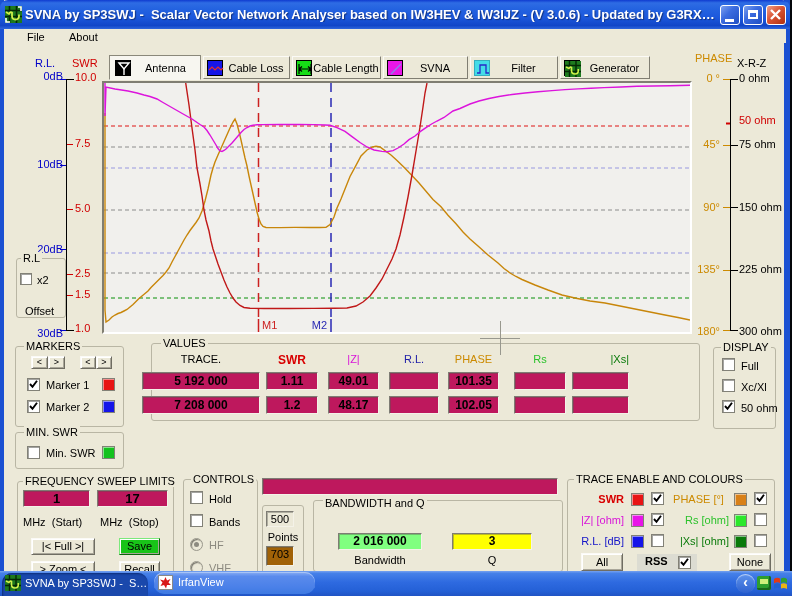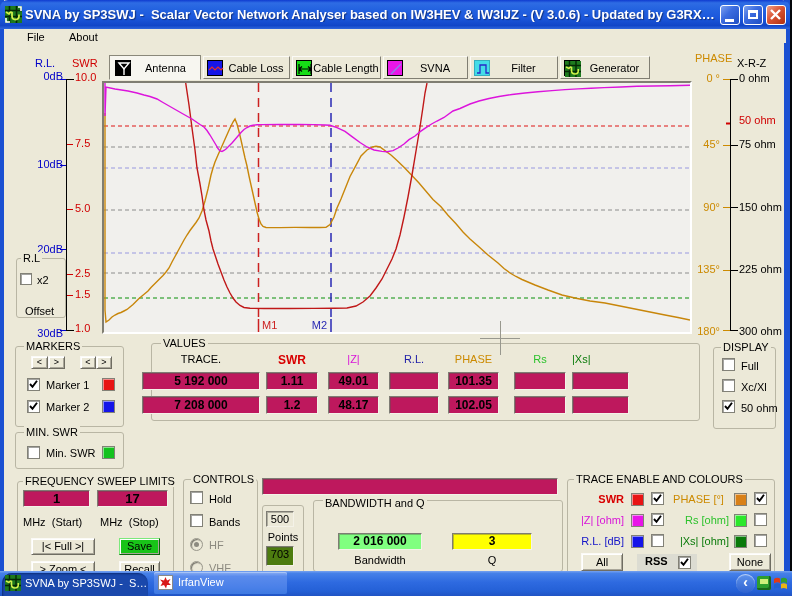--- a/index.html
+++ b/index.html
@@ -232,21 +232,21 @@
 <div class="ab btn" style="left:119px;top:561px;width:41px;height:17px;line-height:15px">Recall</div>
 
 <div class="ab gbox" style="left:151px;top:343px;width:549px;height:78px"></div>
 <div class="ab glab" style="left:161px;top:337px">VALUES</div>
 <div class="ab" style="left:142px;top:353px;width:118px;text-align:center">TRACE.</div>
 <div class="ab bold" style="left:266px;top:353px;width:52px;text-align:center;color:#D80000">SWR</div>
 <div class="ab" style="left:328px;top:353px;width:51px;text-align:center;color:#D814D8">|Z|</div>
 <div class="ab" style="left:389px;top:353px;width:50px;text-align:center;color:#2020A8">R.L.</div>
 <div class="ab" style="left:448px;top:353px;width:51px;text-align:center;color:#CC8A00">PHASE</div>
 <div class="ab" style="left:514px;top:353px;width:52px;text-align:center;color:#2CC22C">Rs</div>
-<div class="ab" style="left:572px;top:353px;width:57px;text-align:left;color:#0A7A0A">|Xs|</div>
+<div class="ab" style="left:572px;top:353px;width:57px;text-align:right;color:#0A7A0A">|Xs|</div>
 <div class="ab fld bold" style="left:142px;top:372px;width:118px;height:18px;line-height:16px">5 192 000</div>
 <div class="ab fld bold" style="left:266px;top:372px;width:52px;height:18px;line-height:16px">1.11</div>
 <div class="ab fld bold" style="left:328px;top:372px;width:51px;height:18px;line-height:16px">49.01</div>
 <div class="ab fld" style="left:389px;top:372px;width:50px;height:18px"></div>
 <div class="ab fld bold" style="left:448px;top:372px;width:51px;height:18px;line-height:16px">101.35</div>
 <div class="ab fld" style="left:514px;top:372px;width:52px;height:18px"></div>
 <div class="ab fld" style="left:572px;top:372px;width:57px;height:18px"></div>
 <div class="ab fld bold" style="left:142px;top:396px;width:118px;height:18px;line-height:16px">7 208 000</div>
 <div class="ab fld bold" style="left:266px;top:396px;width:52px;height:18px;line-height:16px">1.2</div>
 <div class="ab fld bold" style="left:328px;top:396px;width:51px;height:18px;line-height:16px">48.17</div>
@@ -277,21 +277,21 @@
 <div class="ab" style="left:190px;top:538px;width:13px;height:13px;border-radius:50%;background:#ECE9D8;border:1px solid #9A988C;box-shadow:inset 1px 1px 1px #77756B">
     <div class="ab" style="left:3px;top:3px;width:5px;height:5px;border-radius:50%;background:#8C8A80"></div>
   </div>
 <div class="ab" style="left:209px;top:539px;color:#8C8A80">HF</div>
 <div class="ab" style="left:190px;top:561px;width:13px;height:13px;border-radius:50%;background:#ECE9D8;border:1px solid #9A988C;box-shadow:inset 1px 1px 1px #77756B"></div>
 <div class="ab" style="left:209px;top:562px;color:#8C8A80">VHF</div>
 
 <div class="ab gbox" style="left:262px;top:505px;width:42px;height:69px"></div>
 <div class="ab fld" style="left:266px;top:511px;width:28px;height:16px;line-height:14px;background:#ECE9D8">500</div>
 <div class="ab" style="left:263px;top:531px;width:40px;text-align:center">Points</div>
-<div class="ab fld" style="left:266px;top:546px;width:28px;height:20px;line-height:14px;background:#4d7c0f">703</div>
+<div class="ab fld" style="left:266px;top:546px;width:28px;height:20px;line-height:14px;background:#a16207">703</div>
 
 <div class="ab fld" style="left:262px;top:478px;width:296px;height:17px"></div>
 
 <div class="ab gbox" style="left:313px;top:500px;width:250px;height:72px"></div>
 <div class="ab glab nw" style="left:323px;top:497px">BANDWIDTH and Q</div>
 <div class="ab fld bold" style="left:338px;top:533px;width:84px;height:17px;line-height:15px;background:#80FF80">2 016 000</div>
 <div class="ab" style="left:338px;top:554px;width:84px;text-align:center">Bandwidth</div>
 <div class="ab fld bold" style="left:452px;top:533px;width:80px;height:17px;line-height:15px;background:#FFFF00">3</div>
 <div class="ab" style="left:452px;top:554px;width:80px;text-align:center">Q</div>
 
@@ -341,21 +341,21 @@
 
   <div class="ab" style="left:2px;top:2px;width:146px;height:31px;border-radius:10px;background:#1A48AC;box-shadow:inset 1px 1px 2px #0E2E78">
     <svg width="16" height="16" style="position:absolute;left:3px;top:2px">
         <rect width="16" height="16" fill="#1E7A1E"></rect>
         <path d="M0 4.5H16 M0 10.5H16 M4.5 0V16 M11 0V16" stroke="#052805" stroke-width="1.4"></path>
         <path d="M1 6 L4 7.5 Q5 5.5 6.5 6.5 L6.5 9.5 Q6.5 13 10 13 Q13.3 13 13.3 9.5 L13.3 8" stroke="#CFF04A" stroke-width="1.6" fill="none"></path>
       </svg>
     <div class="ab nw" style="left:23px;top:4px;color:#fff">SVNA by SP3SWJ -&nbsp; S…</div>
   </div>
 
-  <div class="ab" style="left:154px;top:1px;width:133px;height:22px;border-radius:2px;background:linear-gradient(180deg,#89AEF4 0%,#5A8BEC 20%,#4A80E8 70%,#3E7AE2 100%);box-shadow:inset 0 1px 0 #A8C4F6">
+  <div class="ab" style="left:154px;top:1px;width:161px;height:22px;border-radius:10px;background:linear-gradient(180deg,#89AEF4 0%,#5A8BEC 20%,#4A80E8 70%,#3E7AE2 100%);box-shadow:inset 0 1px 0 #A8C4F6">
     <div class="ab" style="left:4px;top:3px;width:15px;height:15px;background:#fff;border:1px solid #888">
       <svg width="13" height="13">
           <path d="M6.5 1 L8 4.5 L11.5 3 L9.5 6.5 L12 9 L8 9 L7 12.5 L5 9 L1.5 10 L3.5 6.5 L1 3.5 L5 4.5 Z" fill="#D81818"></path>
         </svg>
     </div>
     <div class="ab nw" style="left:24px;top:4px;color:#fff">IrfanView</div>
   </div>
 
   <div class="ab" style="left:736px;top:3px;width:19px;height:19px;border-radius:50%;background:linear-gradient(180deg,#5E93EC,#2E62D0);color:#fff;font-weight:bold;font-size:14px;text-align:center;line-height:17px;box-shadow:inset 0 1px 1px rgba(255,255,255,.6)">‹</div>
   <div class="ab" style="left:757px;top:5px;width:14px;height:14px;background:#2E9E2E;border-radius:2px;box-shadow:inset -2px -2px 0 #1A661A">

